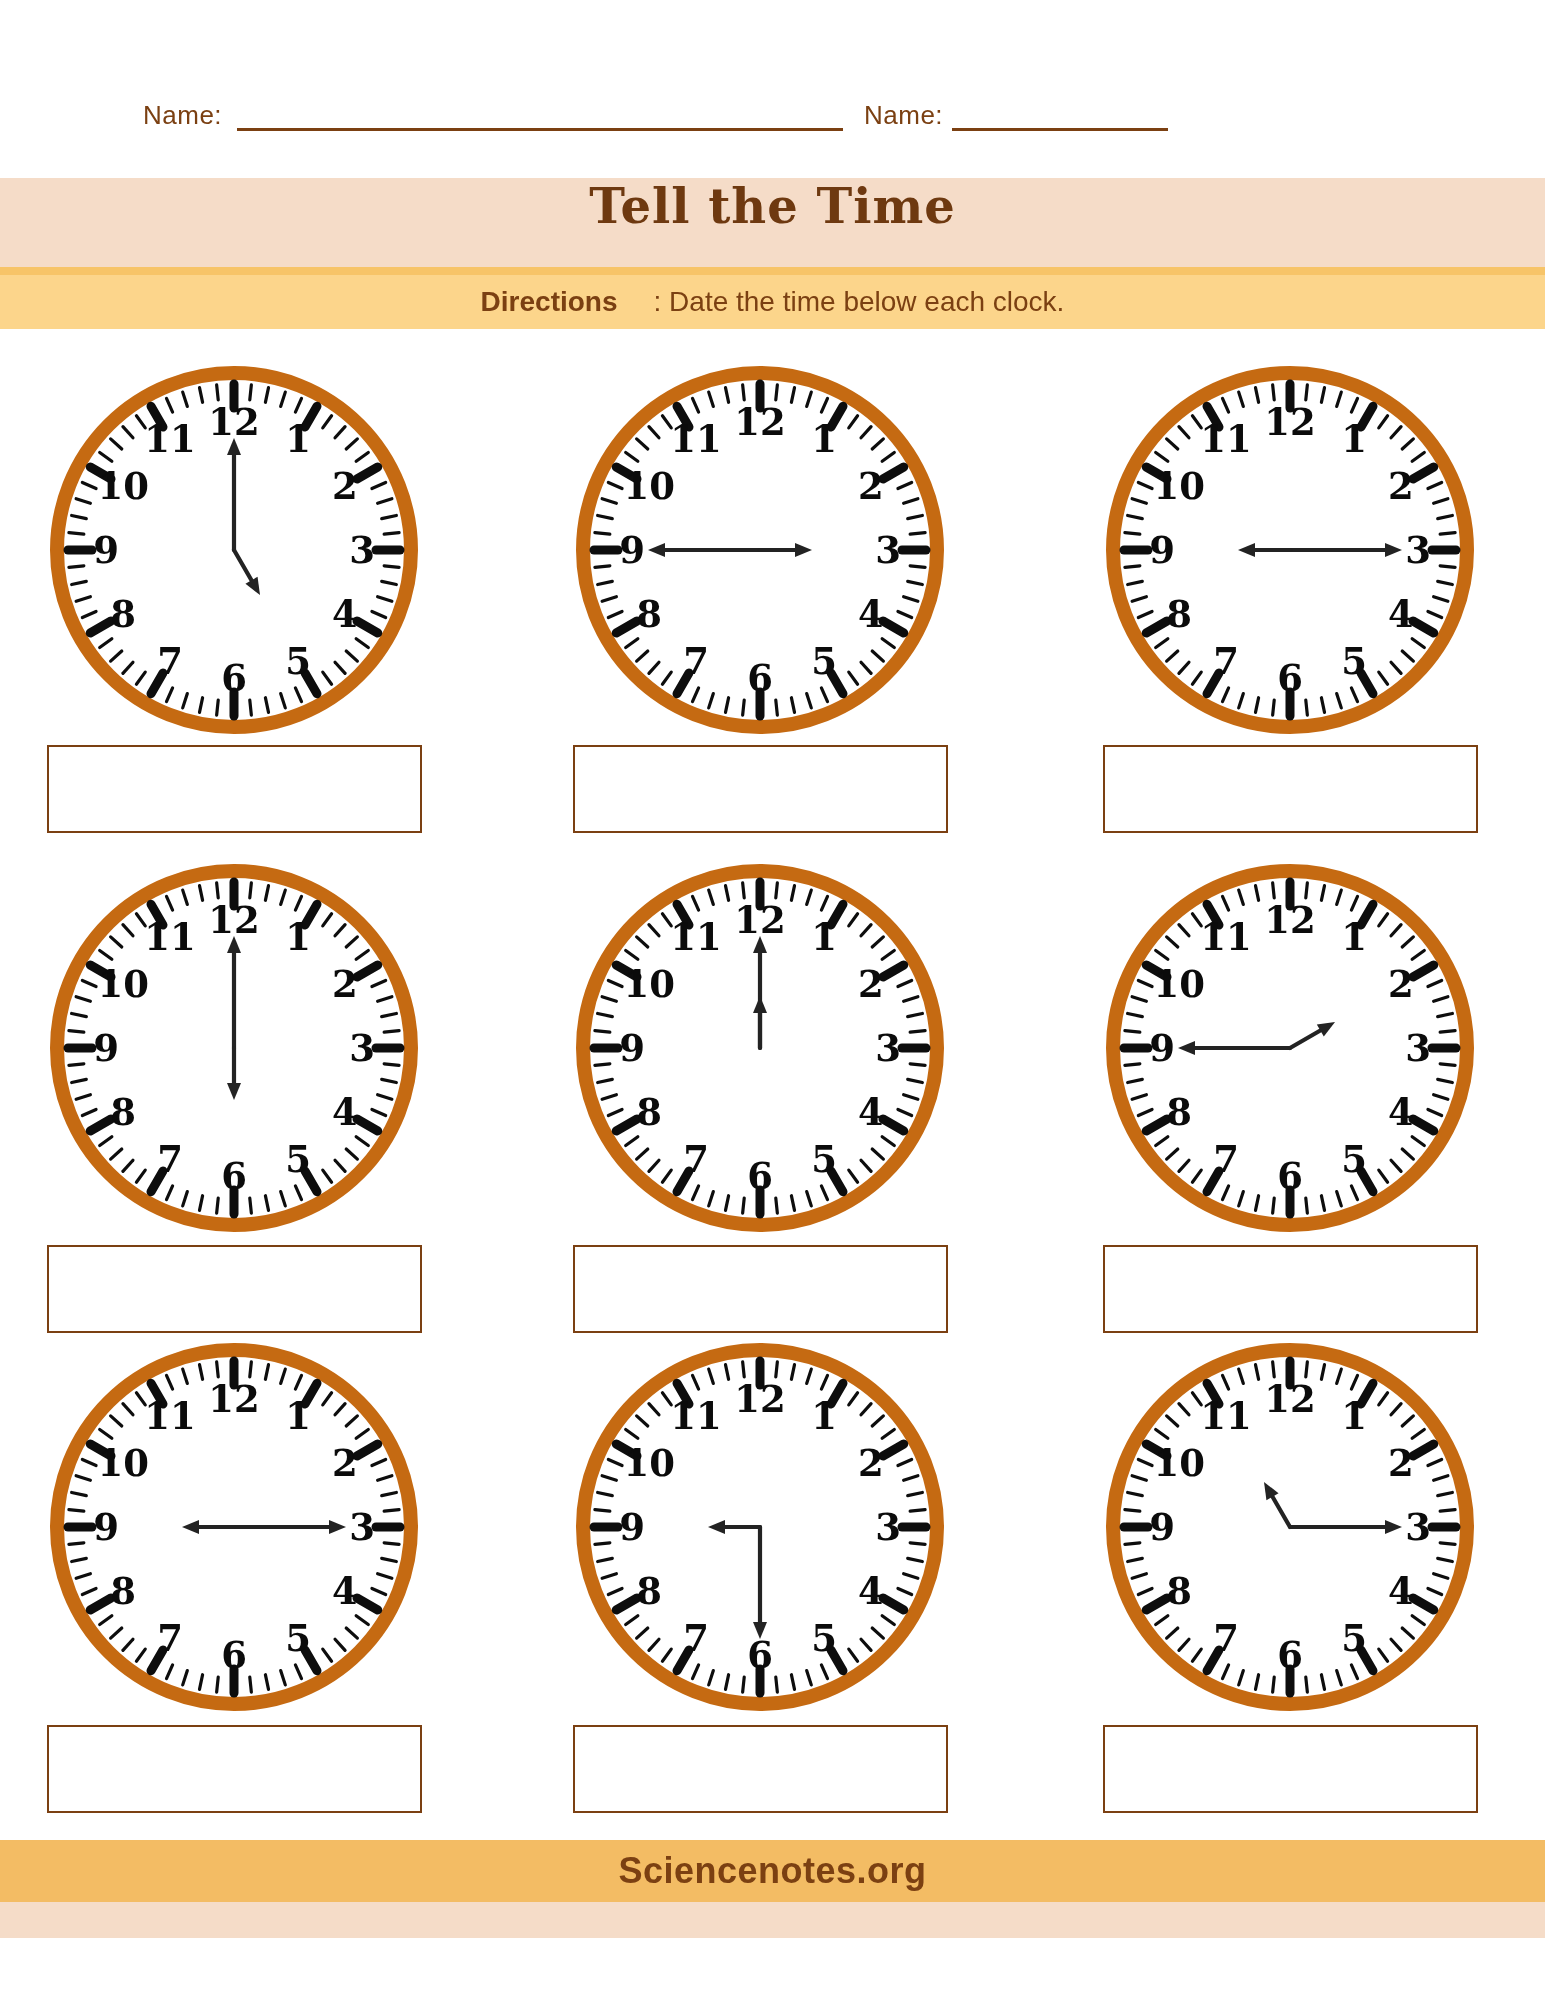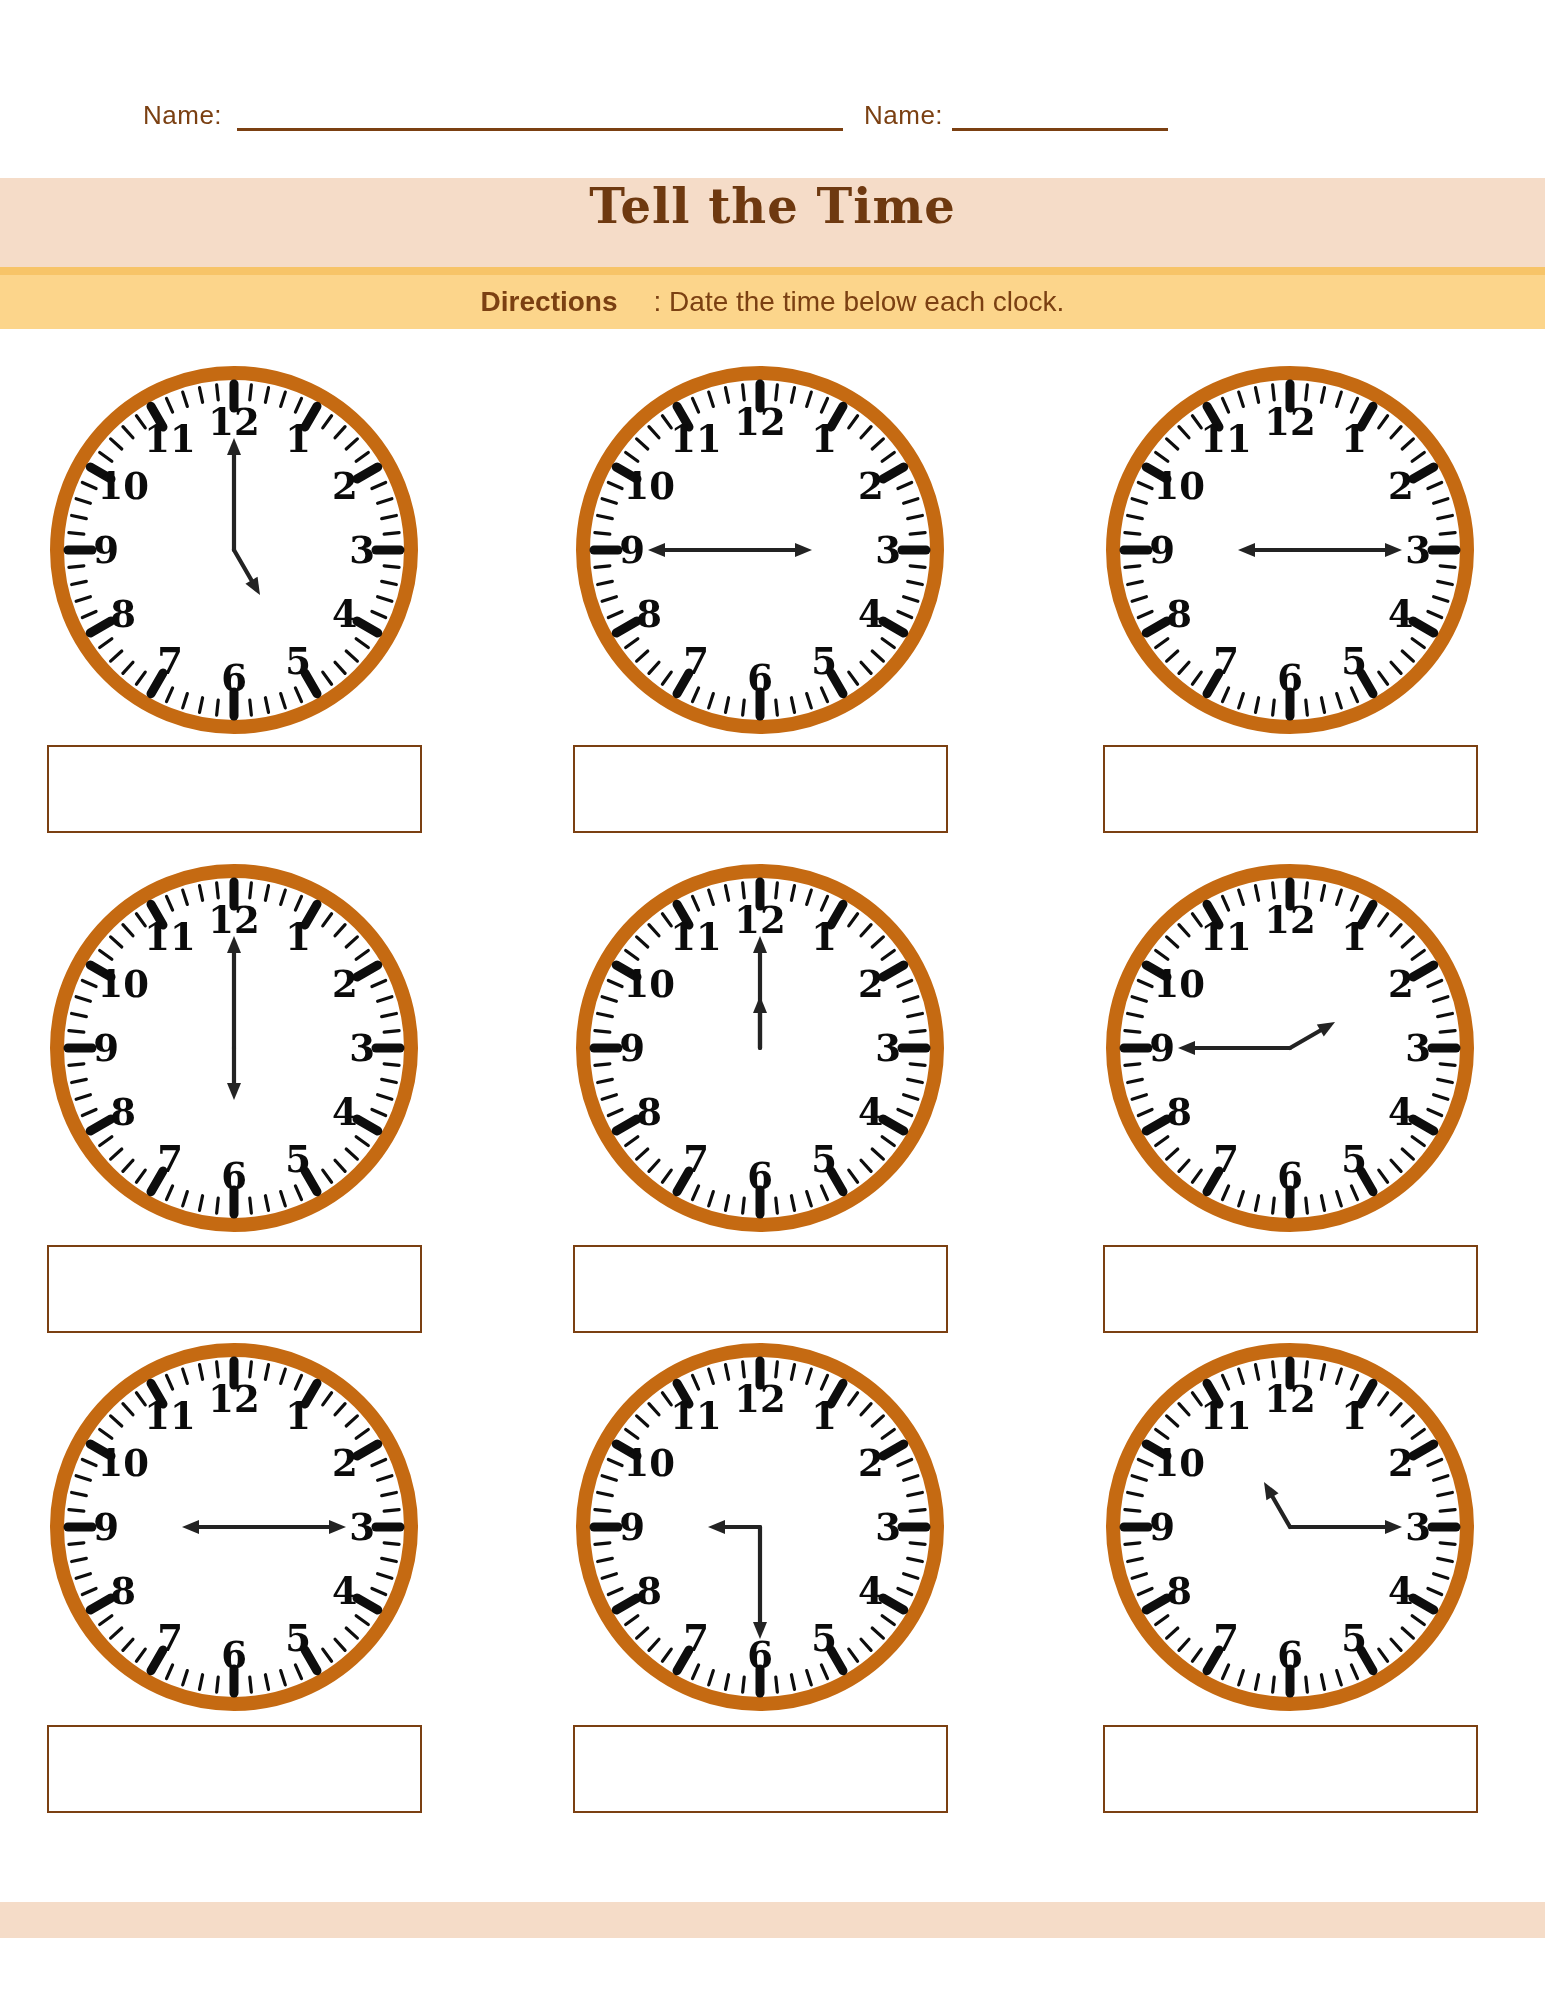--- a/index.html
+++ b/index.html
@@ -808,15 +808,18 @@
   <div class="answer-box" style="left:47px;top:745px;"></div>
   <div class="answer-box" style="left:573px;top:745px;"></div>
   <div class="answer-box" style="left:1103px;top:745px;"></div>
   <div class="answer-box" style="left:47px;top:1245px;"></div>
   <div class="answer-box" style="left:573px;top:1245px;"></div>
   <div class="answer-box" style="left:1103px;top:1245px;"></div>
   <div class="answer-box" style="left:47px;top:1725px;"></div>
   <div class="answer-box" style="left:573px;top:1725px;"></div>
   <div class="answer-box" style="left:1103px;top:1725px;"></div>
 
+  <div class="footer-band">
+    <span>Sciencenotes.org</span>
+  </div>
   <div class="footer-strip"></div>
 
 </div>
 
 </body></html>

